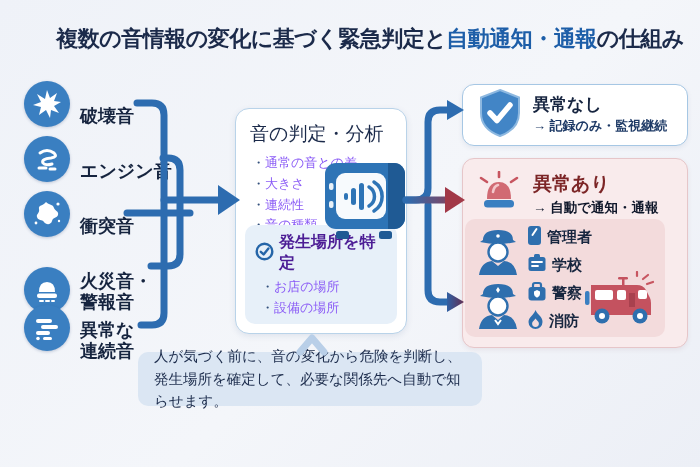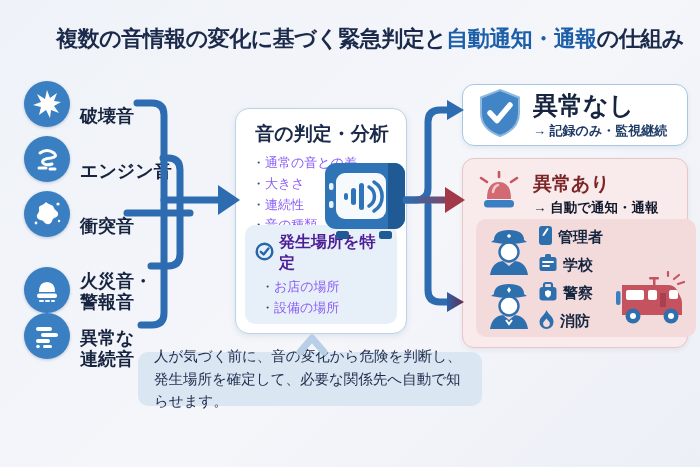--- a/index.html
+++ b/index.html
@@ -14,40 +14,40 @@
   .source{position:absolute;left:24px;display:flex;align-items:center;gap:10px;}
   .source .bubble{width:46px;height:46px;border-radius:50%;background:#3a7fc1;display:flex;align-items:center;justify-content:center;flex:0 0 auto;box-shadow:0 1px 3px rgba(30,60,110,.25);}
   .source .lbl{font-size:18px;font-weight:700;color:#16243f;line-height:1.18;white-space:pre-line;margin-top:26px;}
 
   
   svg.connectors{position:absolute;left:0;top:0;z-index:3;pointer-events:none;}
 
   .panel{position:absolute;border-radius:14px;box-sizing:border-box;z-index:2;}
   
   .analysis{left:235px;top:108px;width:172px;height:226px;background:#ffffff;border:1.5px solid #b9d3e9;box-shadow:0 2px 6px rgba(40,70,120,.10);}
-  .analysis h2{margin:12px 12px 6px 14px;font-size:19px;font-weight:700;color:#1b2a4a;text-align:center;}
+  .analysis h2{margin:12px 12px 6px 14px;font-size:19px;font-weight:400;color:#1b2a4a;}
   .blist{list-style:none;margin:0;padding:0 10px 0 16px;}
   .blist li{font-size:13px;color:#8b5cf6;line-height:1.6;font-weight:500;display:flex;}
   .blist li::before{content:"・";color:#33507c;flex:0 0 auto;}
   .device{position:absolute;left:86px;top:48px;z-index:4;}
   .locbox{position:absolute;left:9px;right:9px;top:116px;bottom:9px;background:#e7f0f9;border-radius:10px;padding:7px 8px 4px 8px;box-sizing:border-box;}
   .locbox .lochead{display:flex;align-items:center;gap:5px;font-size:16px;font-weight:700;color:#4c1d95;margin:0 0 3px 2px;}
   .locbox .blist{padding-left:8px;}
   .locbox .blist li{font-size:13px;}
 
   
   .normal{left:462px;top:84px;width:226px;height:62px;background:#ffffff;border:1.5px solid #a6c7e4;border-radius:12px;display:flex;align-items:center;gap:10px;padding:0 10px 0 14px;box-shadow:0 2px 5px rgba(40,70,120,.08);}
-  .normal .txt .t{font-size:25px;font-weight:700;color:#16243f;line-height:1.2;}
+  .normal .txt .t{font-size:17px;font-weight:700;color:#16243f;line-height:1.2;}
   .normal .txt .s{font-size:13px;font-weight:700;color:#1e3a66;margin-top:2px;white-space:nowrap;}
 
   .abnormal{left:462px;top:158px;width:226px;height:190px;background:#f9ebec;border:1.5px solid #e6c6c9;border-radius:12px;box-shadow:0 2px 5px rgba(120,50,60,.08);}
   .abnormal .ahead{position:absolute;left:14px;top:12px;display:flex;align-items:flex-start;gap:10px;}
   .abnormal .ahead .t{font-size:19px;font-weight:700;color:#7c2526;line-height:1.2;margin-top:2px;}
   .abnormal .ahead .s{font-size:13.5px;font-weight:700;color:#0f172a;margin-top:3px;white-space:nowrap;}
-  .targets{position:absolute;left:13px;top:60px;width:220px;height:118px;background:#f3dbdc;border-radius:10px;}
+  .targets{position:absolute;left:2px;top:60px;width:200px;height:118px;background:#f3dbdc;border-radius:10px;}
   .officer{position:absolute;left:8px;}
   .trow{position:absolute;left:62px;display:flex;align-items:center;gap:5px;}
   .trow .tl{font-size:15px;font-weight:700;color:#17263f;white-space:nowrap;}
   .truck{position:absolute;right:4px;bottom:4px;}
 
   
   .note{position:absolute;left:138px;top:352px;width:344px;height:54px;background:#dbe6f3;border-radius:10px;z-index:2;box-sizing:border-box;padding:7px 16px;display:flex;align-items:center;}
   .note .ntext{font-size:14.5px;color:#1c2c4c;line-height:1.55;white-space:pre-line;font-weight:500;}
 </style>
 </head>
@@ -126,21 +126,21 @@
       <svg width="30" height="30" viewBox="0 0 30 30" fill="none">
         <path d="M7,17 Q7,7 15,7 Q23,7 23,17 Z" fill="#ffffff"></path>
         <rect x="5" y="18.5" width="20" height="4.5" rx="2" fill="#ffffff"></rect>
         <path d="M8,26 H22" stroke="#ffffff" stroke-width="2" stroke-linecap="round" stroke-dasharray="3 3"></path>
       </svg>
     </span>
     <span class="lbl">火災音・
 警報音</span>
   </div>
 
-  <div class="source" style="top:302px;">
+  <div class="source" style="top:294px;">
     <span class="bubble">
       <svg width="30" height="30" viewBox="0 0 30 30" fill="#ffffff">
         <rect x="4" y="6" width="16" height="4" rx="2"></rect>
         <rect x="9" y="12" width="17" height="4" rx="2"></rect>
         <rect x="4" y="18" width="14" height="4" rx="2"></rect>
         <circle cx="6" cy="25.5" r="1.8"></circle>
         <rect x="11" y="24" width="9" height="3" rx="1.5"></rect>
       </svg>
     </span>
     <span class="lbl">異常な

